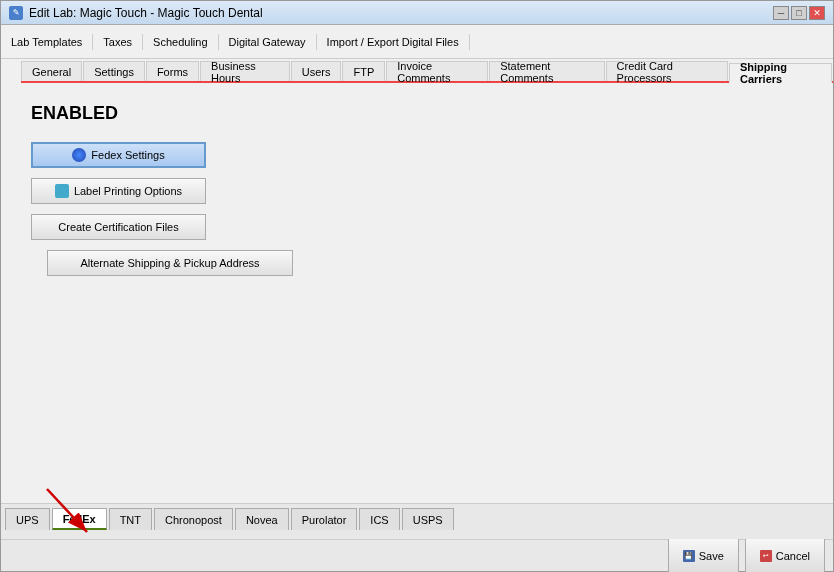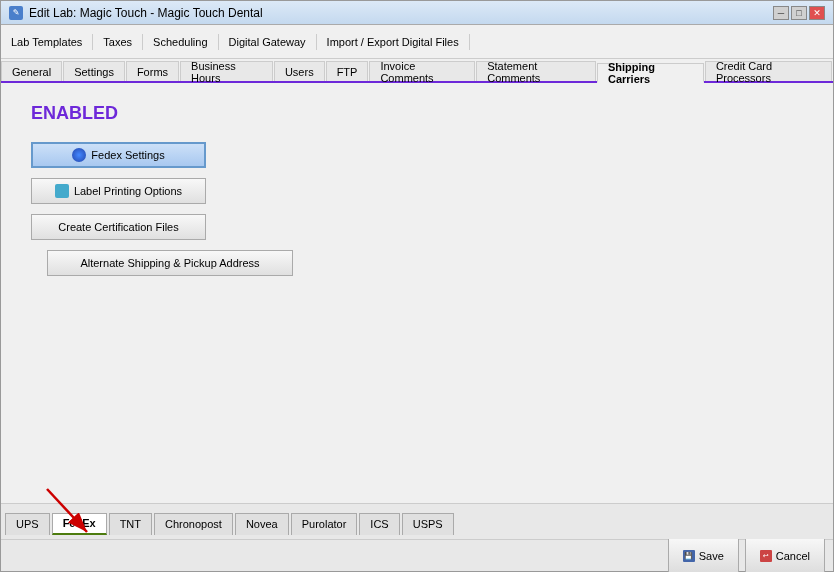--- a/index.html
+++ b/index.html
@@ -78,26 +78,27 @@
     .menu-row1 span {
       padding: 2px 10px;
       cursor: pointer;
       border-right: 1px solid #ccc;
       color: #000;
       font-size: 11px;
     }
     
     .tabs-row {
       background: #f0f0f0;
-      border-bottom: 2px solid #6d28d9;
+      border-bottom: 2px solid #ef4444;
       display: flex;
       align-items: flex-end;
       height: 24px;
       flex-shrink: 0;
       padding: 0 0;
+      margin-left: 20px;
     }
     .tab-item {
       padding: 2px 10px;
       cursor: pointer;
       border: 1px solid #ccc;
       border-bottom: none;
       background: #e8e8e8;
       margin-right: 1px;
       font-size: 11px;
       color: #000;
@@ -124,21 +125,21 @@
     
     .main-panel {
       flex: 1;
       padding: 20px 30px;
       display: flex;
       flex-direction: column;
       gap: 10px;
     }
     
     .enabled-label {
-      color: #6d28d9;
+      color: #000000;
       font-size: 18px;
       font-weight: bold;
       margin-bottom: 8px;
     }
     
     .action-btn {
       width: 175px;
       height: 26px;
       background: linear-gradient(to bottom, #f8f8f8, #e0e0e0);
       border: 1px solid #aaa;
@@ -170,21 +171,21 @@
       border-radius: 2px;
       flex-shrink: 0;
       position: relative;
     }
     
     .bottom-tabs-area {
       flex-shrink: 0;
       border-top: 1px solid #ccc;
       background: #e8e8e8;
       display: flex;
-      align-items: center;
+      align-items: flex-start;
       padding: 4px 4px 0 4px;
       height: 36px;
       position: relative;
     }
     
     .bottom-tab {
       padding: 3px 10px;
       cursor: pointer;
       border: 1px solid #aaa;
       border-bottom: none;
@@ -284,22 +285,22 @@
 
   <div class="tabs-row">
     <div class="tab-item">General</div>
     <div class="tab-item">Settings</div>
     <div class="tab-item">Forms</div>
     <div class="tab-item">Business Hours</div>
     <div class="tab-item">Users</div>
     <div class="tab-item">FTP</div>
     <div class="tab-item">Invoice Comments</div>
     <div class="tab-item">Statement Comments</div>
+    <div class="tab-item">Credit Card Processors</div>
     <div class="tab-item active">Shipping Carriers</div>
-    <div class="tab-item">Credit Card Processors</div>
   </div>
 
   <div class="content-area">
     <div class="main-panel">
       <div class="enabled-label">ENABLED</div>
 
       <button class="action-btn selected">
         <div class="fedex-icon"></div>
         <span>Fedex Settings</span>
       </button>

